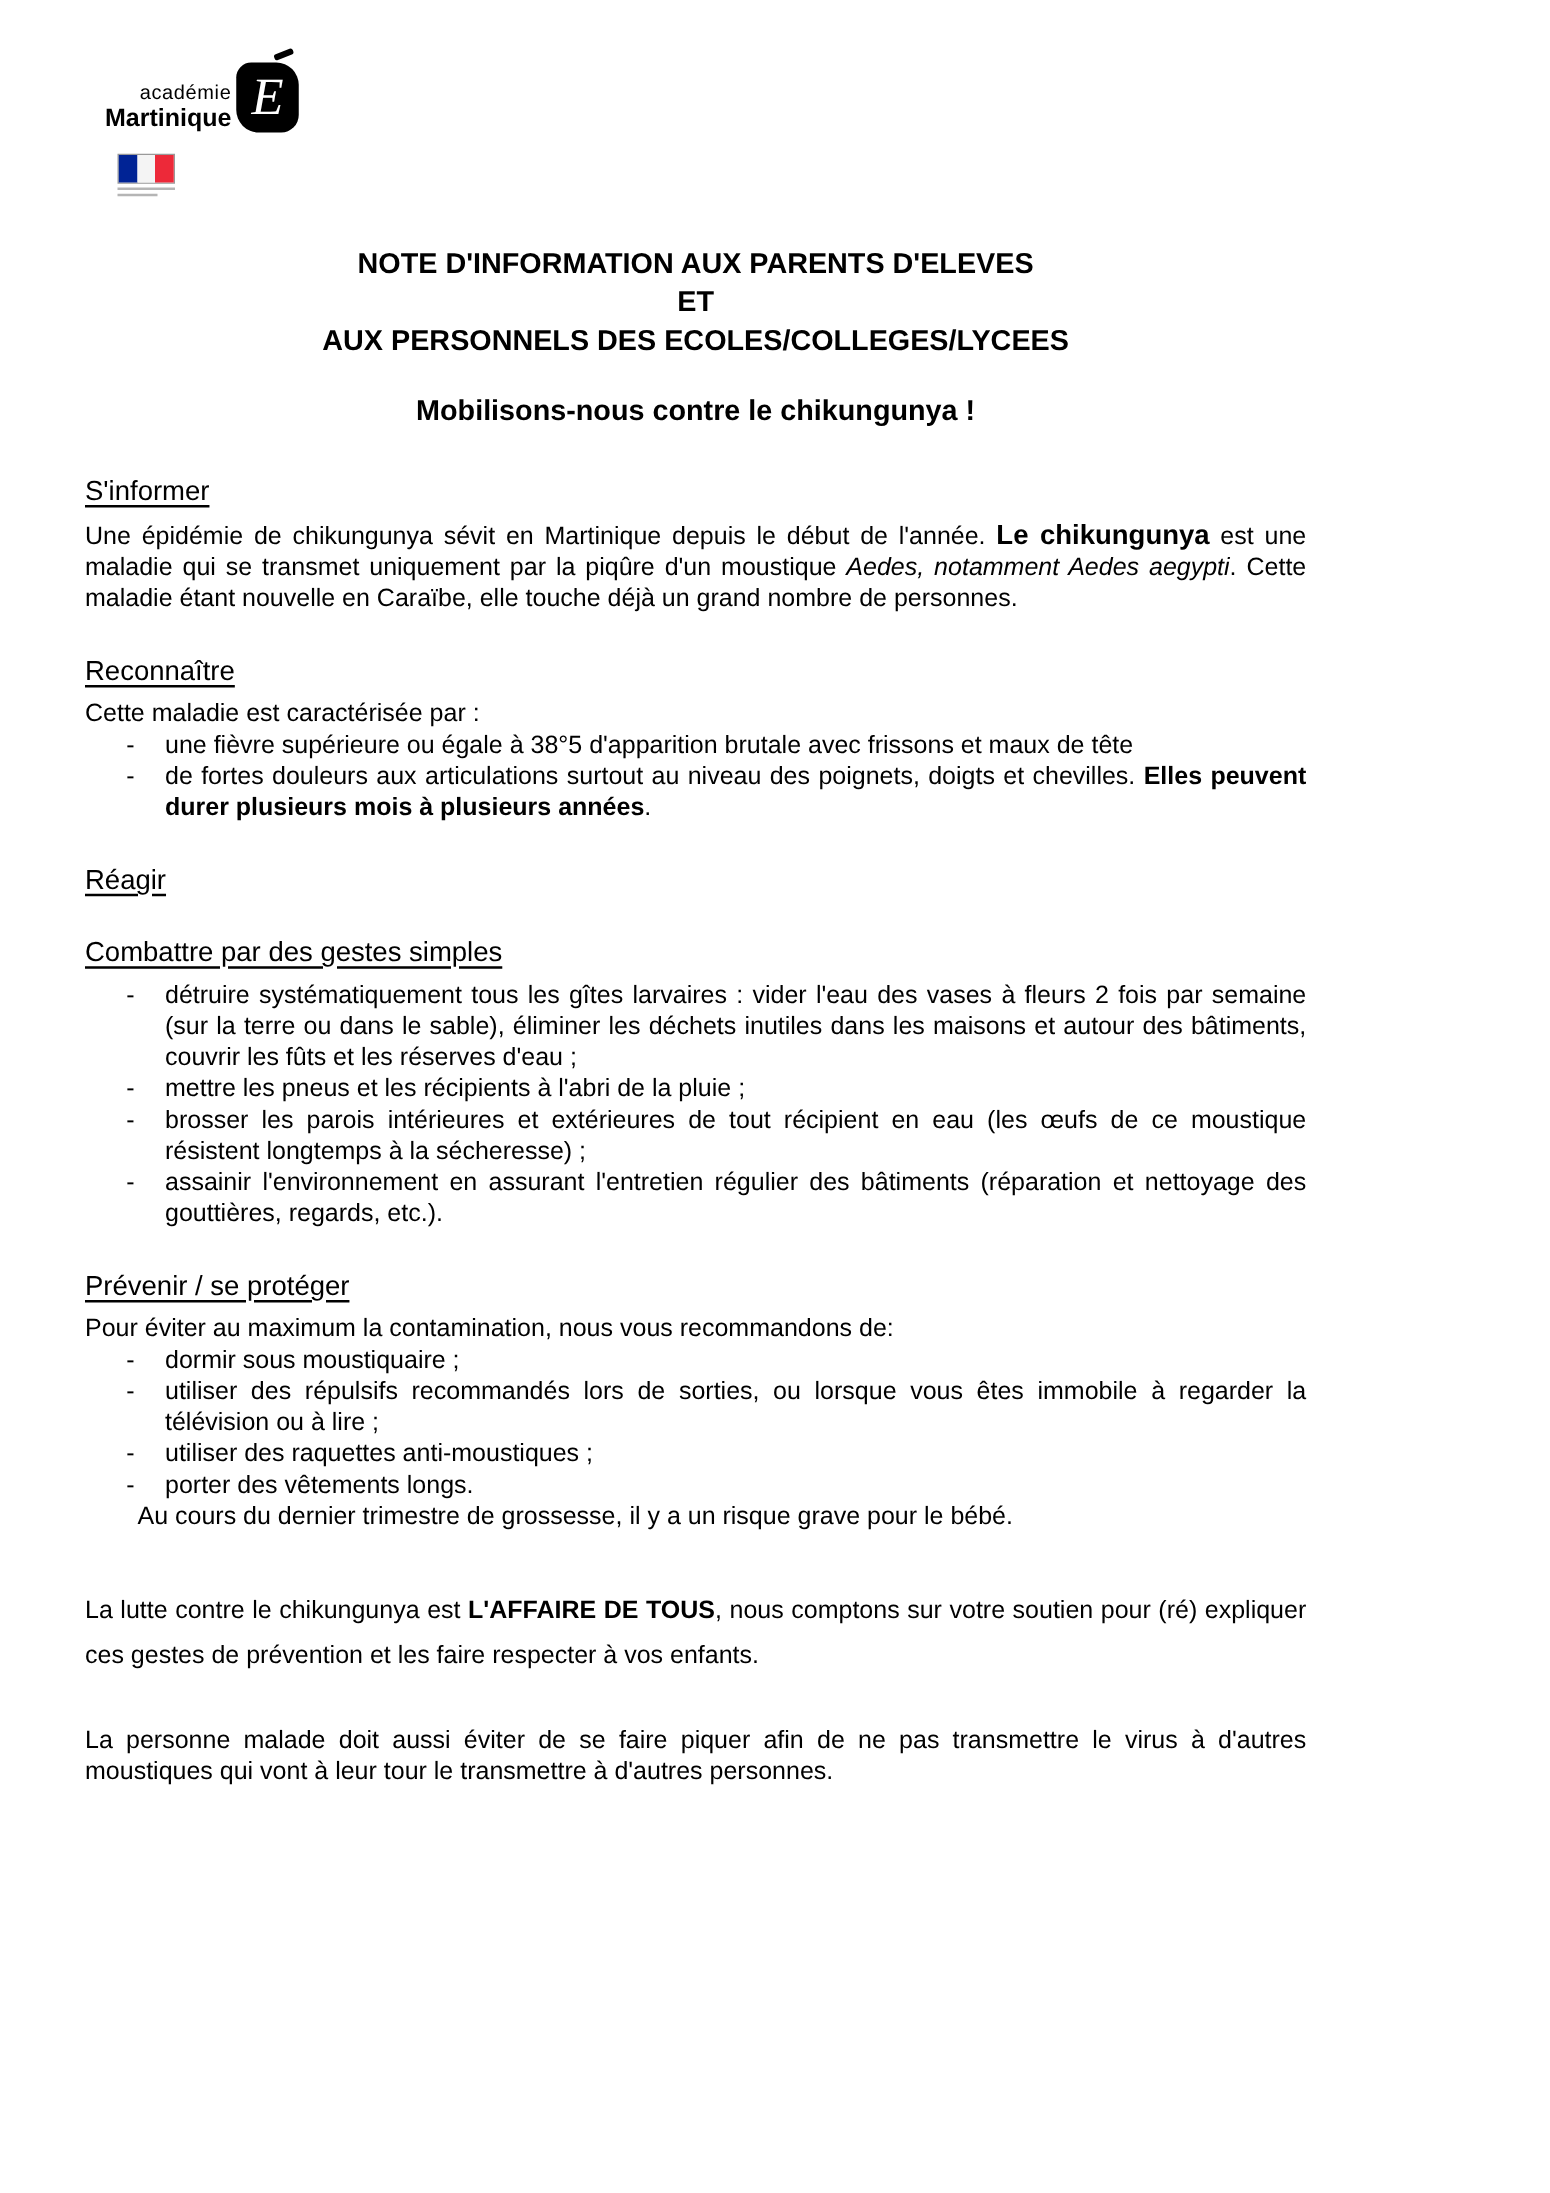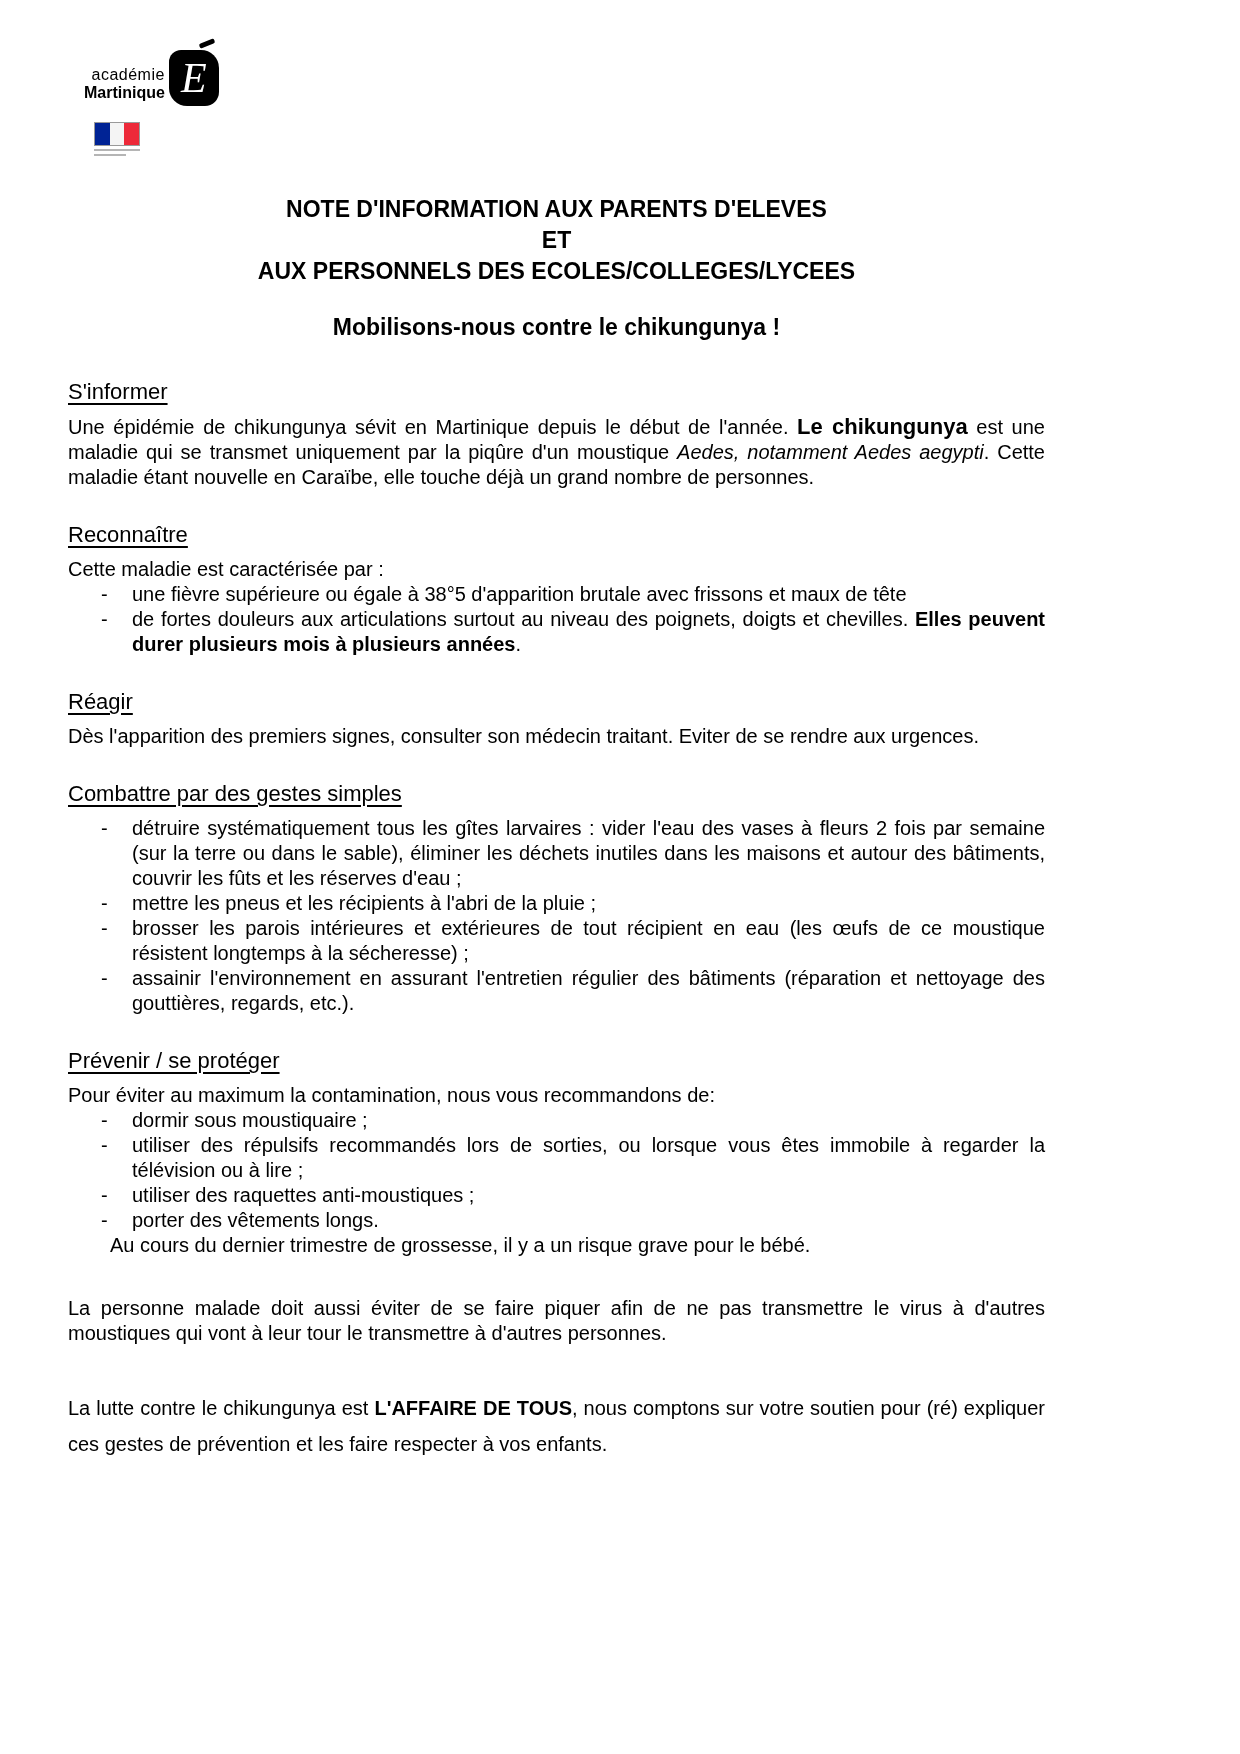--- a/index.html
+++ b/index.html
@@ -10,21 +10,21 @@
     color:#000;
   }
   .page { width:1240px; height:1564px; background:#fff; padding:56px 0 0 68px; overflow:hidden; }
   .content { width:977px; }
 
   
   .logo-block { margin-left:16px; }
   .logo-row { display:flex; align-items:flex-start; }
   .logo-text { text-align:right; margin-right:4px; padding-top:10px; }
   .logo-text .l1 { display:block; font-size:16px; letter-spacing:0.5px; }
-  .logo-text .l2 { display:block; font-size:16px; font-weight:bold; }
+  .logo-text .l2 { display:block; font-size:20px; font-weight:bold; }
   .logo-mark {
     width:50px; height:56px; background:#000;
     border-radius:12px 18px 14px 18px;
     color:#fff; display:flex; align-items:center; justify-content:center;
     font-family:"Liberation Serif","DejaVu Serif",serif; font-style:italic;
     font-size:42px; position:relative; margin-top:-6px;
   }
   .logo-mark::before{
     content:""; position:absolute; top:-9px; right:4px;
     width:16px; height:5px; background:#000; transform:rotate(-22deg); border-radius:2px;
@@ -110,21 +110,20 @@
         <span class="btext">une fièvre supérieure ou égale à 38°5 d'apparition brutale avec frissons et maux de tête</span>
       </div>
       <div class="bullet">
         <span class="dash">-</span>
         <span class="btext"><span>de fortes douleurs aux articulations surtout au niveau des poignets, doigts et chevilles. </span><span class="bold">Elles peuvent durer plusieurs mois à plusieurs années</span><span>.</span></span>
       </div>
     </section>
 
     <section class="section">
       <h2 class="section-heading">Réagir</h2>
-      <p class="body-text">Dès l'apparition des premiers signes, consulter son médecin traitant. Eviter de se rendre aux urgences.</p>
     </section>
 
     <section class="section">
       <h2 class="section-heading">Combattre par des gestes simples</h2>
       <div class="bullet">
         <span class="dash">-</span>
         <span class="btext">détruire systématiquement tous les gîtes larvaires : vider l'eau des vases à fleurs 2 fois par semaine (sur la terre ou dans le sable), éliminer les déchets inutiles dans les maisons et autour des bâtiments, couvrir les fûts et les réserves d'eau ;</span>
       </div>
       <div class="bullet">
         <span class="dash">-</span>
@@ -155,18 +154,18 @@
         <span class="dash">-</span>
         <span class="btext">utiliser des raquettes anti-moustiques ;</span>
       </div>
       <div class="bullet">
         <span class="dash">-</span>
         <span class="btext">porter  des vêtements longs.</span>
       </div>
       <p class="body-text no-justify after-list">Au cours du dernier trimestre de grossesse, il y a un risque grave pour le bébé.</p>
     </section>
 
+    <p class="body-text closing-p2"><span>La lutte contre le chikungunya est </span><span class="bold">L'AFFAIRE DE TOUS</span><span>, nous comptons sur votre soutien pour (ré) expliquer ces gestes de prévention et les faire respecter à vos enfants.</span></p>
+
     <p class="body-text closing-p1">La personne malade doit aussi éviter de se faire piquer afin de ne pas transmettre le virus à d'autres moustiques qui vont à leur tour le transmettre à d'autres personnes.</p>
-
-    <p class="body-text closing-p2"><span>La lutte contre le chikungunya est </span><span class="bold">L'AFFAIRE DE TOUS</span><span>, nous comptons sur votre soutien pour (ré) expliquer ces gestes de prévention et les faire respecter à vos enfants.</span></p>
 
   </div>
 </div>
 
 </body></html>

